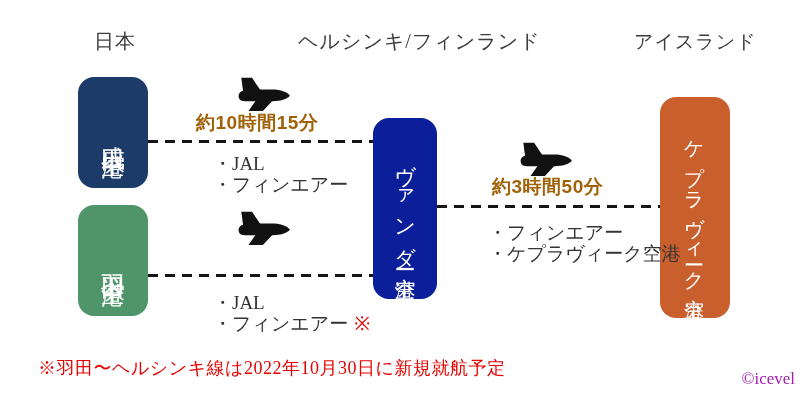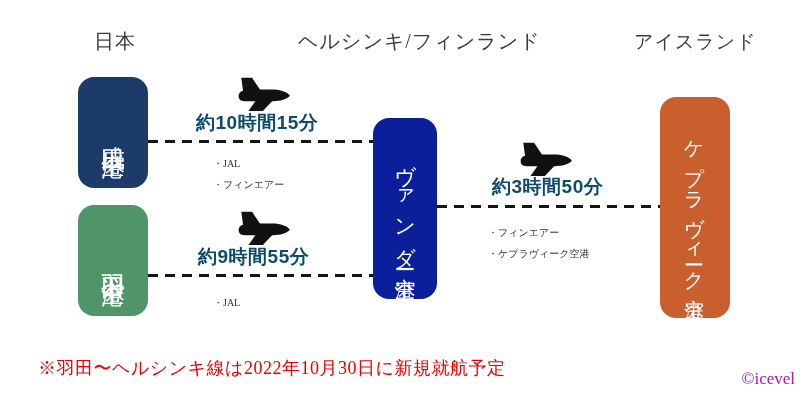--- a/index.html
+++ b/index.html
@@ -45,29 +45,29 @@
   }
 
   .plane { position: absolute; width: 60px; height: 36px; }
   .plane svg { width: 100%; height: 100%; display: block; }
 
   .duration {
     position: absolute;
     font-family: "Liberation Sans", sans-serif;
     font-weight: bold;
     font-size: 19px;
-    color: #0c4a6e;
+    color: #a16207;
     white-space: nowrap;
     letter-spacing: 0.5px;
   }
 
   .airlines {
     position: absolute;
     font-family: "Liberation Serif", serif;
-    font-size: 10px;
+    font-size: 19px;
     color: #333333;
     line-height: 21px;
     white-space: nowrap;
   }
   .note-mark { color: #e60000; margin-left: 6px; }
 
   .footnote {
     position: absolute;
     left: 38px; top: 356px;
     font-family: "Liberation Serif", serif;
@@ -161,29 +161,29 @@
     <svg viewBox="0 0 64 40" xmlns="http://www.w3.org/2000/svg">
       <g fill="#111111">
         <path d="M9 2 L21 2 L31 17 L11 17 Z"></path>
         <path d="M6 22 C6 17 12 15 20 15 L47 15 C56 16 61 19 63 22 C60 26 52 28 44 28 L13 28 C8 28 6 26 6 22 Z"></path>
         <path d="M26 26 L45 26 L33 39 L17 39 Z"></path>
       </g>
     </svg>
   </div>
 
   <div class="duration" id="dur-1">約10時間15分</div>
-  <div class="duration" id="dur-2">約9時間55分</div>
   <div class="duration" id="dur-3">約3時間50分</div>
 
   <div class="airlines" id="air-1">
     <div>・JAL</div>
     <div>・フィンエアー</div>
   </div>
   <div class="airlines" id="air-2">
     <div>・JAL</div>
+    <div><span>・フィンエアー</span><span class="note-mark">※</span></div>
   </div>
   <div class="airlines" id="air-3">
     <div>・フィンエアー</div>
     <div>・ケプラヴィーク空港</div>
   </div>
 
   <div class="footnote" style="color: rgb(230, 0, 0);">※羽田〜ヘルシンキ線は2022年10月30日に新規就航予定</div>
 
   <div class="copyright">©icevel</div>
 

